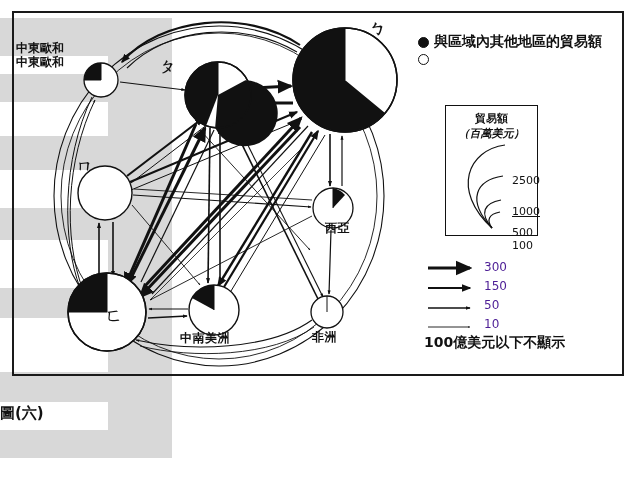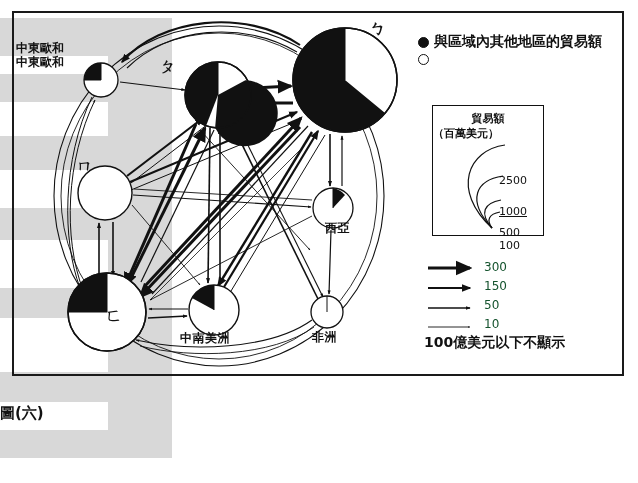--- a/index.html
+++ b/index.html
@@ -77,39 +77,39 @@
     width: 11px; height: 11px; border-radius: 50%;
     border: 1.4px solid #111; box-sizing: border-box; flex: 0 0 auto;
   }
   .key-dot.filled { background: #111; }
   .key-dot.hollow { background: #fff; }
   .key-text { font-size: 14px; font-weight: 600; color: #111; white-space: nowrap; }
 
   
   #trade-volume-box {
     position: absolute;
-    left: 432px; top: 105px;
-    width: 112px; height: 131px;
+    left: 445px; top: 105px;
+    width: 93px; height: 131px;
     border: 1.3px solid #111;
     z-index: 5;
     box-sizing: border-box;
     background: transparent;
   }
   #tv-title { position: absolute; left: 0; right: 0; top: 5px; text-align: center; font-size: 11px; font-weight: 600; color:#111; }
-  #tv-unit  { position: absolute; left: 0; right: 0; top: 20px; font-size: 11px; font-weight: 600; color:#111; }
+  #tv-unit  { position: absolute; left: 0; right: 0; top: 20px; text-align: center; font-size: 11px; font-weight: 600; color:#111;font-style:italic; }
   .tv-val { position: absolute; font-size: 11px; color: #111; margin-top: 32px; }
   #tv-v0 { left: 66px; top: 36px; }
   #tv-v1 { left: 66px; top: 67px; text-decoration: underline; }
   #tv-v2 { left: 66px; top: 88px; }
   #tv-v3 { left: 66px; top: 101px; }
 
   
   #arrow-legend { position: absolute; left: 424px; top: 258px; z-index: 5; }
   .arw-row { position: relative; height: 19px; }
-  .arw-val { position: absolute; left: 60px; top: 2px; font-size: 12px; color:#14532d; }
+  .arw-val { position: absolute; left: 60px; top: 2px; font-size: 12px; color:#4c1d95; }
   #arrow-note { position: absolute; left: 424px; top: 334px; font-size: 14px; font-weight: 600; color: #111; z-index: 5; white-space: nowrap; }
 
   #figure-caption {
     position: absolute;
     left: 0; right: 0;
     top: 404px;
     text-align: left;
     font-size: 15px;
     font-weight: 600;
     color: #111;

